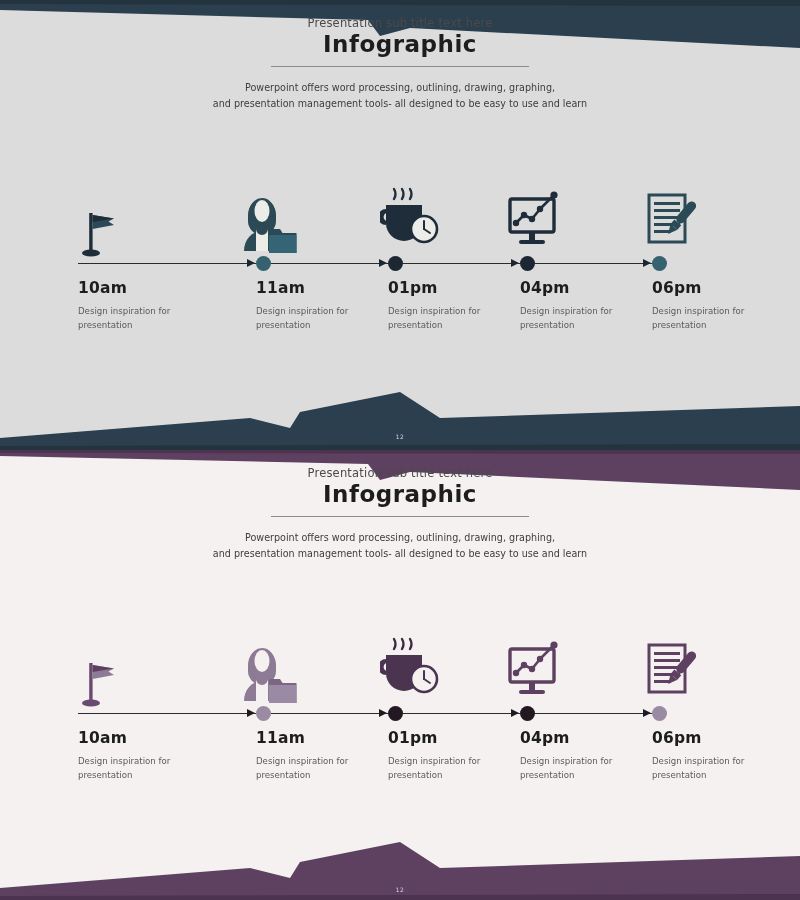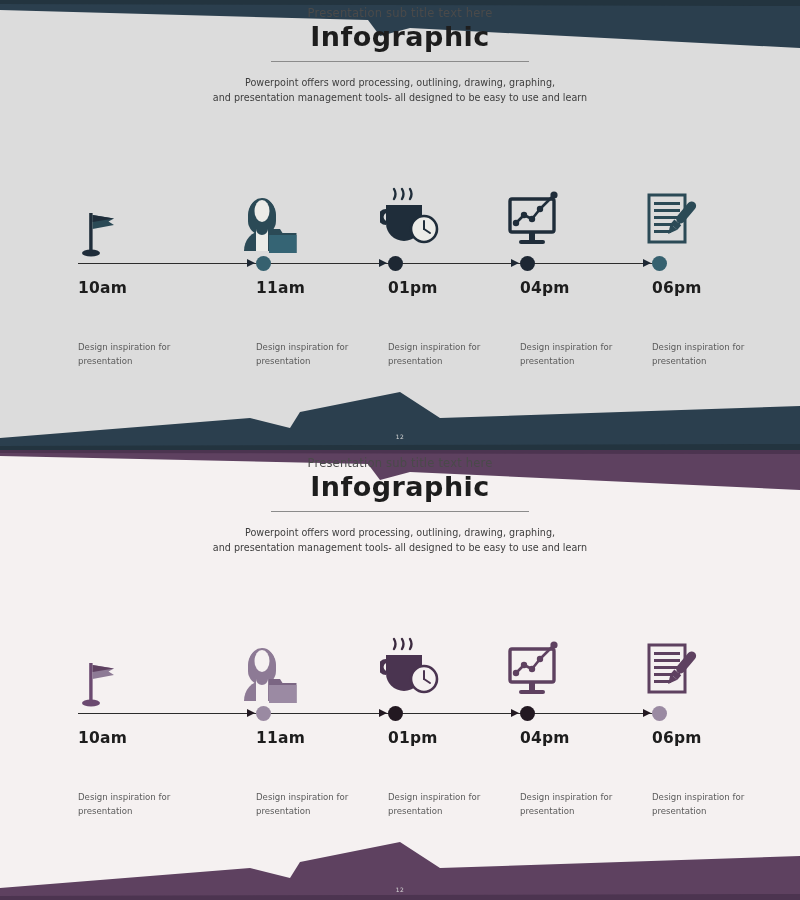--- a/index.html
+++ b/index.html
@@ -11,27 +11,27 @@
   }
   .page{position:relative;width:800px;height:900px;}
 
   .slide{position:absolute;left:0;width:800px;overflow:hidden;}
   #slide-top{top:0;height:450px;background:#dcdcdc;}
   #slide-bottom{top:450px;height:450px;background:#f5f1f1;}
 
   .deco{position:absolute;left:0;top:0;width:800px;height:450px;pointer-events:none;}
 
   
-  .header{position:relative;text-align:center;padding-top:6px;}
+  .header{position:relative;text-align:center;padding-top:16px;}
   .subtitle{
     font-size:11.5px;color:#4a4a4a;letter-spacing:.2px;
     font-family:"DejaVu Sans", sans-serif;
   }
   .title{
-    font-size:27px;font-weight:700;color:#1d1d1d;
+    font-size:23px;font-weight:700;color:#1d1d1d;
     letter-spacing:.5px;margin-top:2px;line-height:1.1;
     font-family:"DejaVu Sans", sans-serif;
   }
   .rule{
     width:258px;height:1px;background:#8b8b8b;
     margin:9px auto 0 auto;
   }
   .lead{
     margin-top:13px;font-size:9.6px;color:#3d3d3d;line-height:1.62;
   }
@@ -49,21 +49,21 @@
   .arrow{
     position:absolute;top:84px;width:0;height:0;
     border-top:4.5px solid transparent;border-bottom:4.5px solid transparent;
   }
   .time{
     position:absolute;top:104px;left:0;
     font-size:15.5px;font-weight:700;color:#1d1d1d;letter-spacing:.2px;
   }
   .desc{
     position:absolute;top:130px;left:0;width:140px;
-    font-size:8.6px;color:#5a5a5a;line-height:1.62;margin-top:36px;
+    font-size:8.6px;color:#5a5a5a;line-height:1.62;
   }
 
   .pagenum{
     position:absolute;left:0;width:800px;text-align:center;
     font-size:6px;color:#d8d8d8;letter-spacing:.5px;
   }
 </style>
 </head>
 <body>
 

